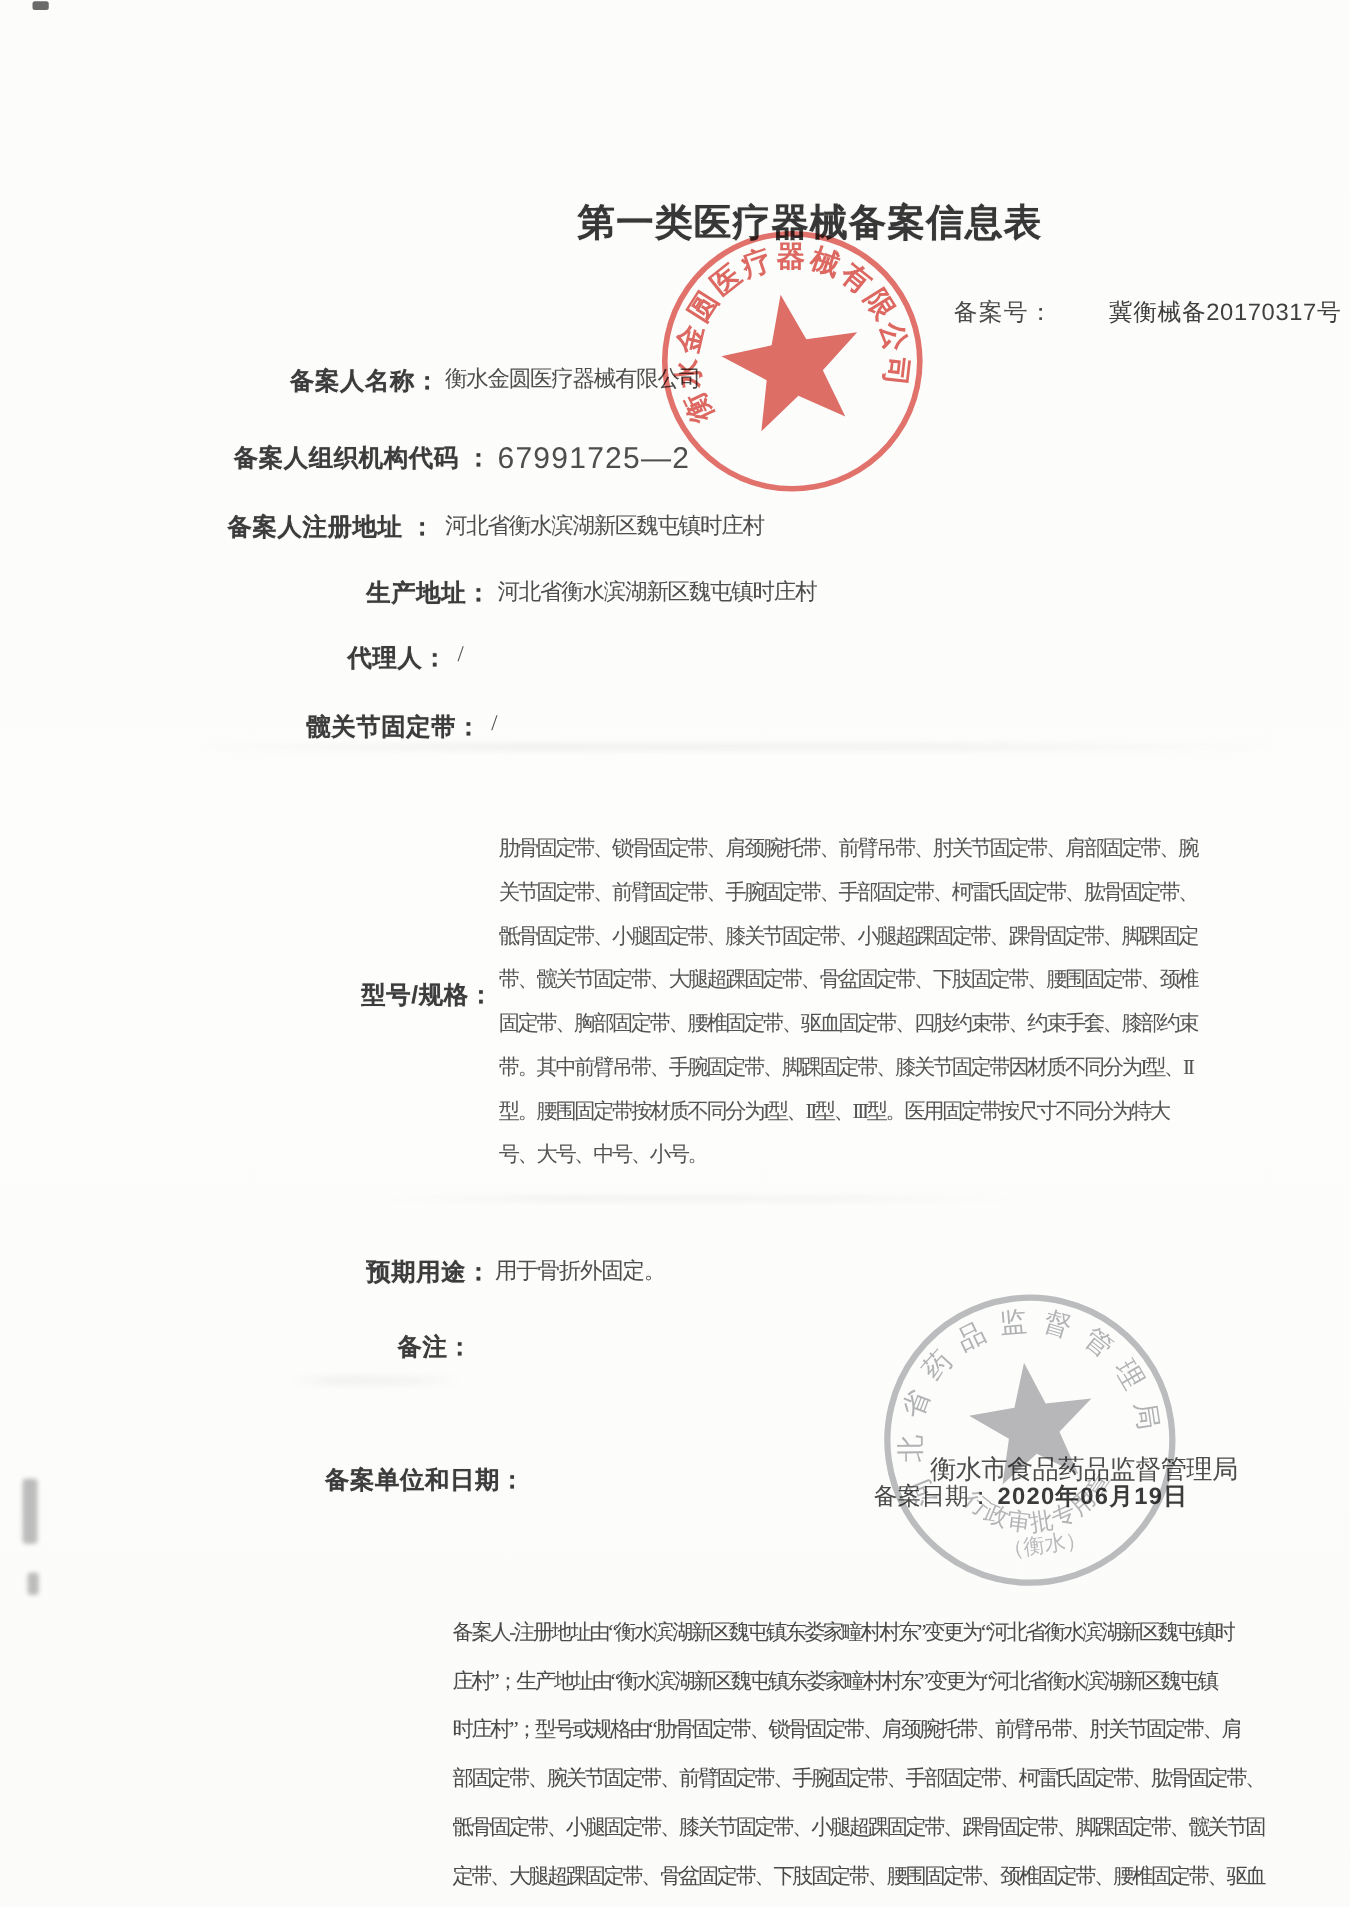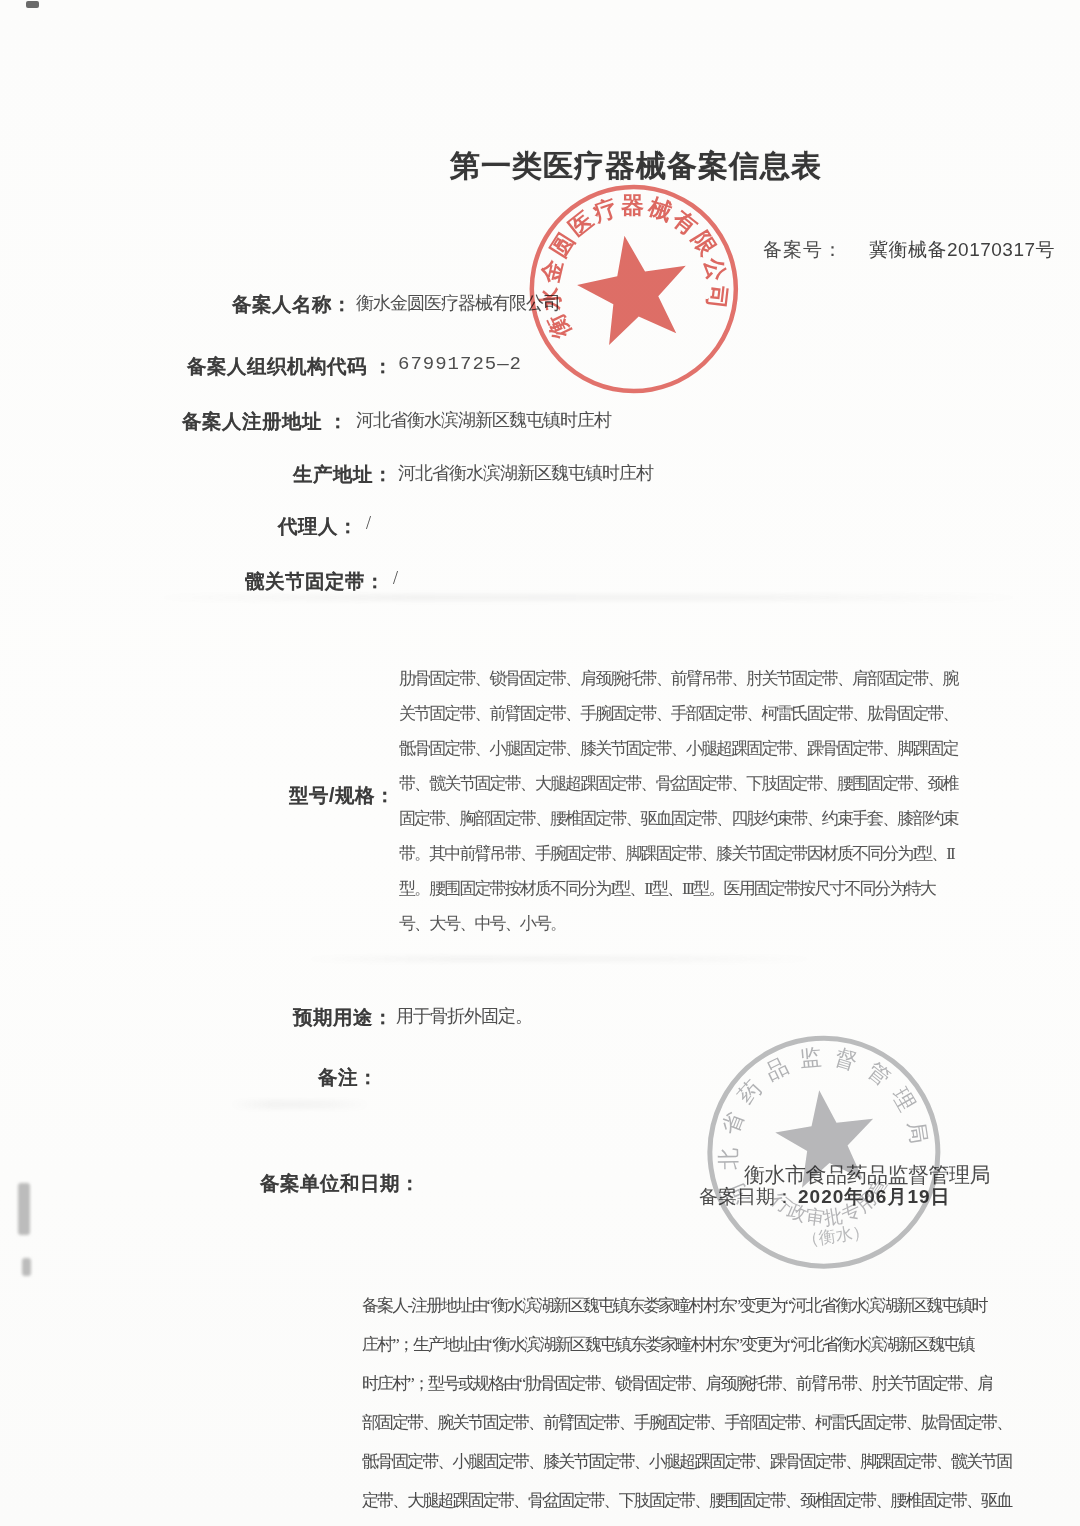--- a/index.html
+++ b/index.html
@@ -3,28 +3,28 @@
 <meta charset="utf-8">
 <style>
   html,body{margin:0;padding:0;background:#ffffff;}
   .page{
     position:relative;width:1080px;height:1526px;overflow:hidden;
     background:linear-gradient(180deg,#fcfcfb 0%,#fdfdfc 55%,#fbfbfa 100%);
     font-family:"Liberation Serif","DejaVu Serif",serif;
     color:#454545;
   }
   .title{
-    position:absolute;top:146px;left:450px;margin:0;
+    position:absolute;top:146px;left:450px;margin:12px;
     font-family:"Liberation Sans","DejaVu Sans",sans-serif;
     font-size:30px;font-weight:bold;letter-spacing:1px;color:#373737;
     text-shadow:0 0 .7px rgba(70,70,70,.55);
   }
   .recno{position:absolute;top:237px;left:763px;font-size:19px;color:#4a4a4a;white-space:nowrap;}
   .recno .recno-label{letter-spacing:1px;}
-  .recno .recno-value{margin-left:26px;font-family:"Liberation Sans","DejaVu Sans",sans-serif;color:#3f3f3f;letter-spacing:.5px;}
+  .recno .recno-value{margin-left:44px;font-family:"Liberation Sans","DejaVu Sans",sans-serif;color:#3f3f3f;letter-spacing:.5px;}
   .row{position:absolute;left:0;width:1080px;height:30px;}
   .lbl{
     position:absolute;white-space:nowrap;
     font-family:"Liberation Sans","DejaVu Sans",sans-serif;
     font-weight:bold;font-size:19.5px;color:#3c3c3c;letter-spacing:.5px;
     text-shadow:0 0 .6px rgba(60,60,60,.5);
   }
   .val{position:absolute;white-space:nowrap;font-size:18px;letter-spacing:-1px;color:#4e4e4e;}
   .lines{white-space:pre-line;}
   .model-block{
@@ -60,21 +60,21 @@
     <span class="recno-label">备案号：</span><span class="recno-value">冀衡械备20170317号</span>
   </div>
 
   <div class="row" style="top:291px">
     <span class="lbl" style="right:728px">备案人名称：</span>
     <span class="val" style="left:356px">衡水金圆医疗器械有限公司</span>
   </div>
 
   <div class="row" style="top:353px">
     <span class="lbl" style="right:687px">备案人组织机构代码 ：</span>
-    <span class="val" style="left:398px;font-family:Liberation Mono, monospace;letter-spacing:1px;font-size:19px">67991725—2</span>
+    <span class="val" style="left:398px;font-family:Liberation Sans, sans-serif;letter-spacing:1px;font-size:24px">67991725—2</span>
   </div>
 
   <div class="row" style="top:408px">
     <span class="lbl" style="right:732px">备案人注册地址 ：</span>
     <span class="val" style="left:356px">河北省衡水滨湖新区魏屯镇时庄村</span>
   </div>
 
   <div class="row" style="top:461px">
     <span class="lbl" style="right:687px">生产地址：</span>
     <span class="val" style="left:398px">河北省衡水滨湖新区魏屯镇时庄村</span>

